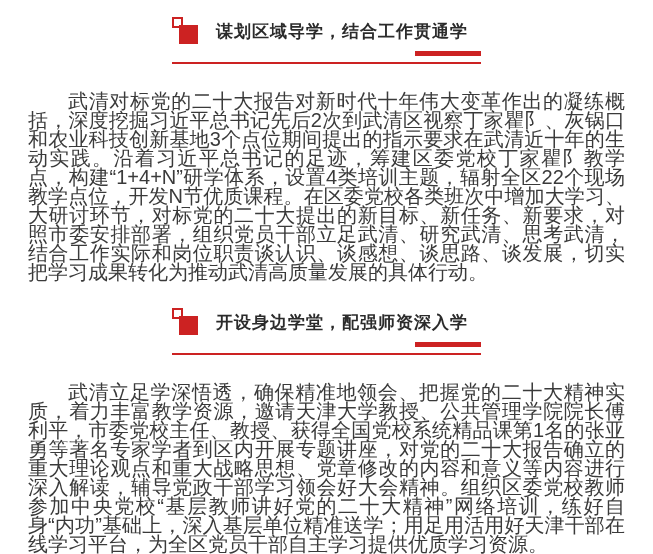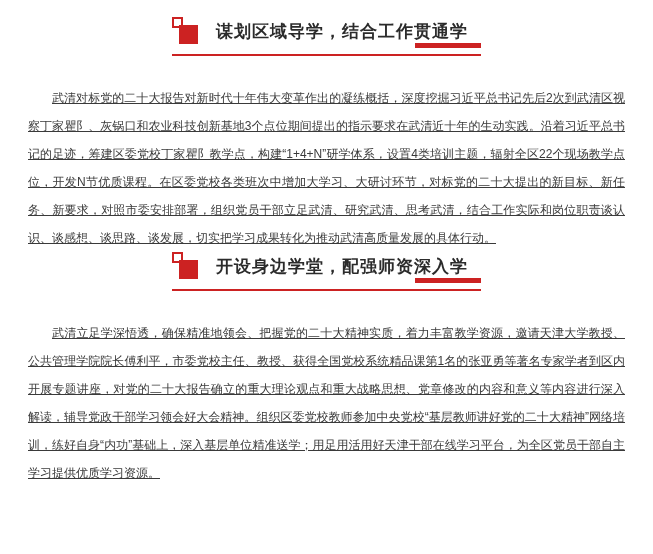--- a/index.html
+++ b/index.html
@@ -17,24 +17,25 @@
     overflow:hidden;
   }
   .page{
     padding-top:17px;
   }
   
   .heading-block{
     width:309px;
     margin:0 auto;
     position:relative;
-    padding-bottom:9px;
+    padding-bottom:17px;
     border-bottom:2px solid var(--red);
   }
   .heading-block.second{
+    margin-top:26px;
   }
   .heading-inner{
     display:flex;
     align-items:center;
   }
   .dbl-icon{
     width:28px;
     height:28px;
     position:relative;
     margin-right:16px;
@@ -65,26 +66,25 @@
     right:0;
     bottom:6px;
     width:66px;
     height:5px;
     background:var(--red);
   }
   
   .paragraph{
     width:597px;
     margin:28px auto 0;
-    font-size:12px;
-    line-height:28px;
+    font-size:20px;
+    line-height:19px;
     text-align:justify;
     text-indent:2em;
     color:var(--text);
-    text-decoration:underline;
   }
   .paragraph.second{
   }
 </style>
 </head>
 <body>
 
 <div class="page">
 
   <div class="section">

